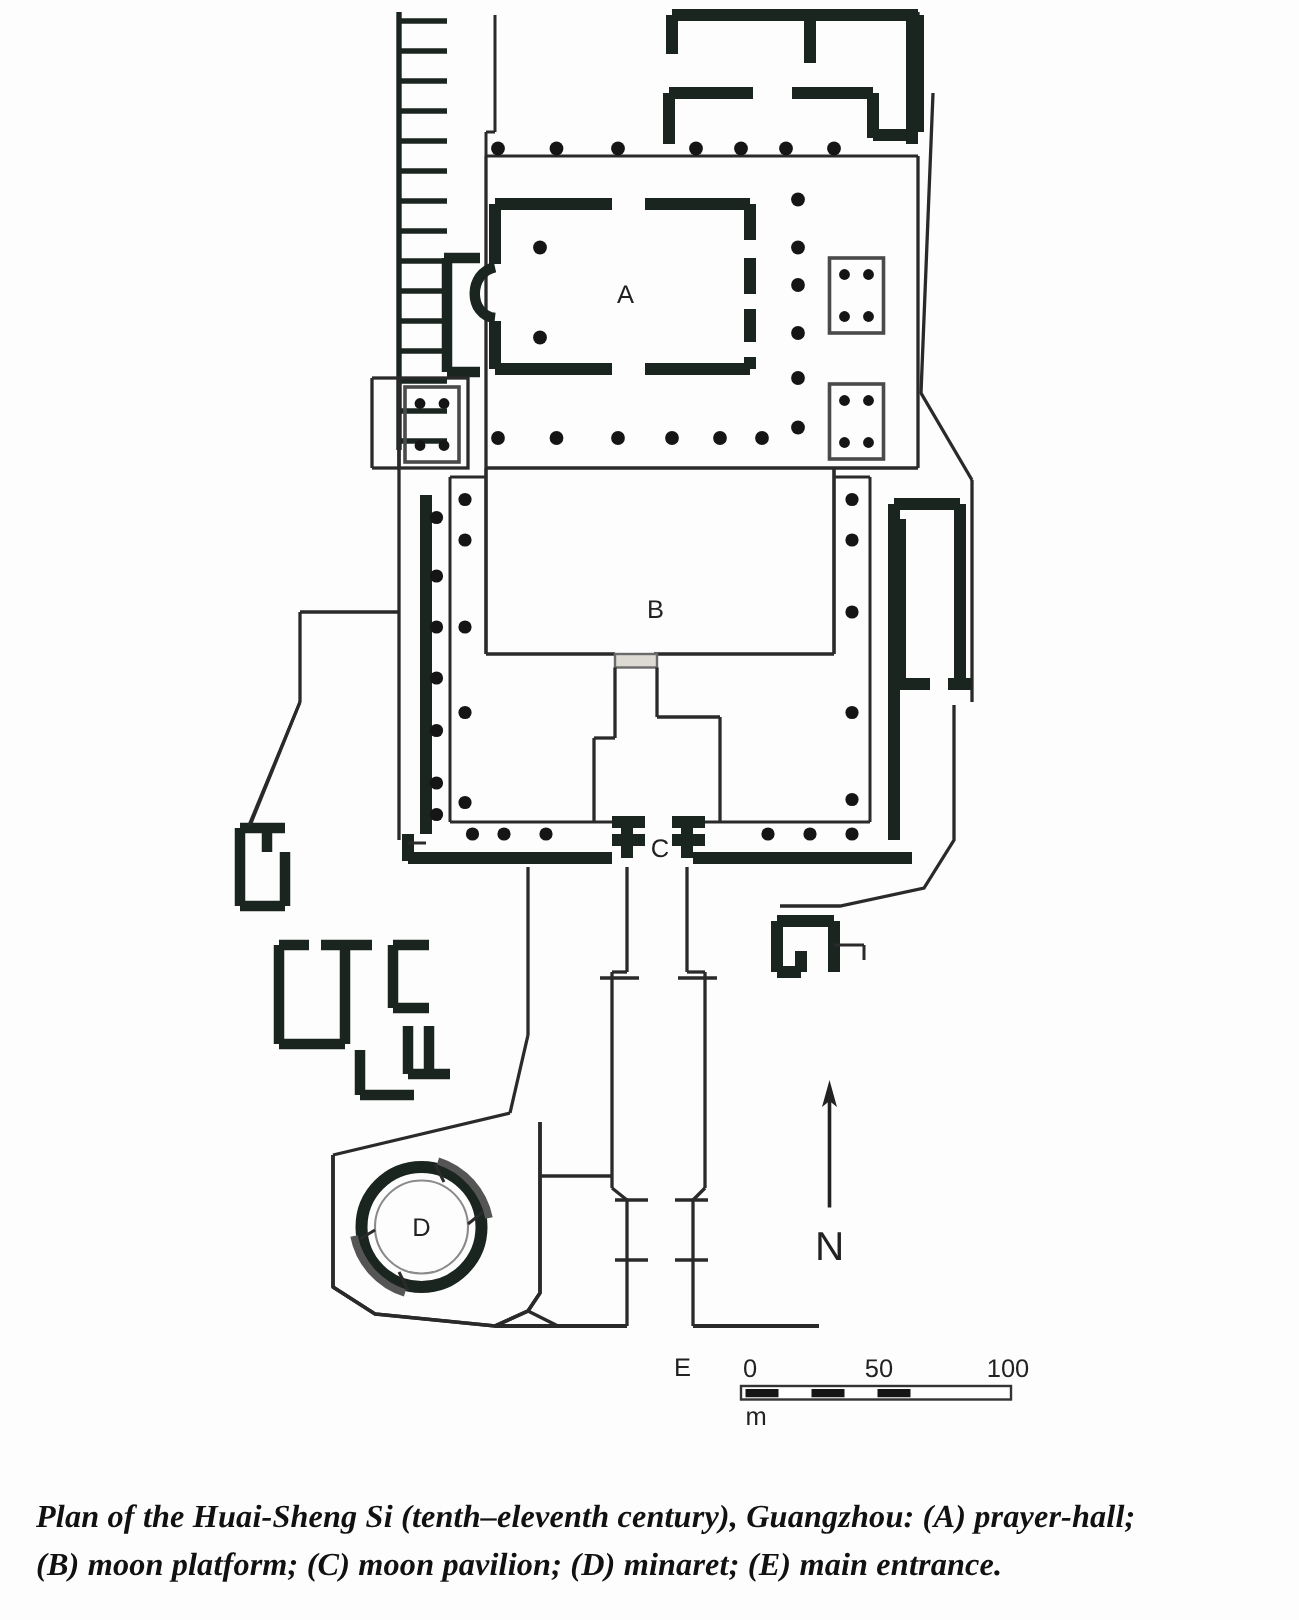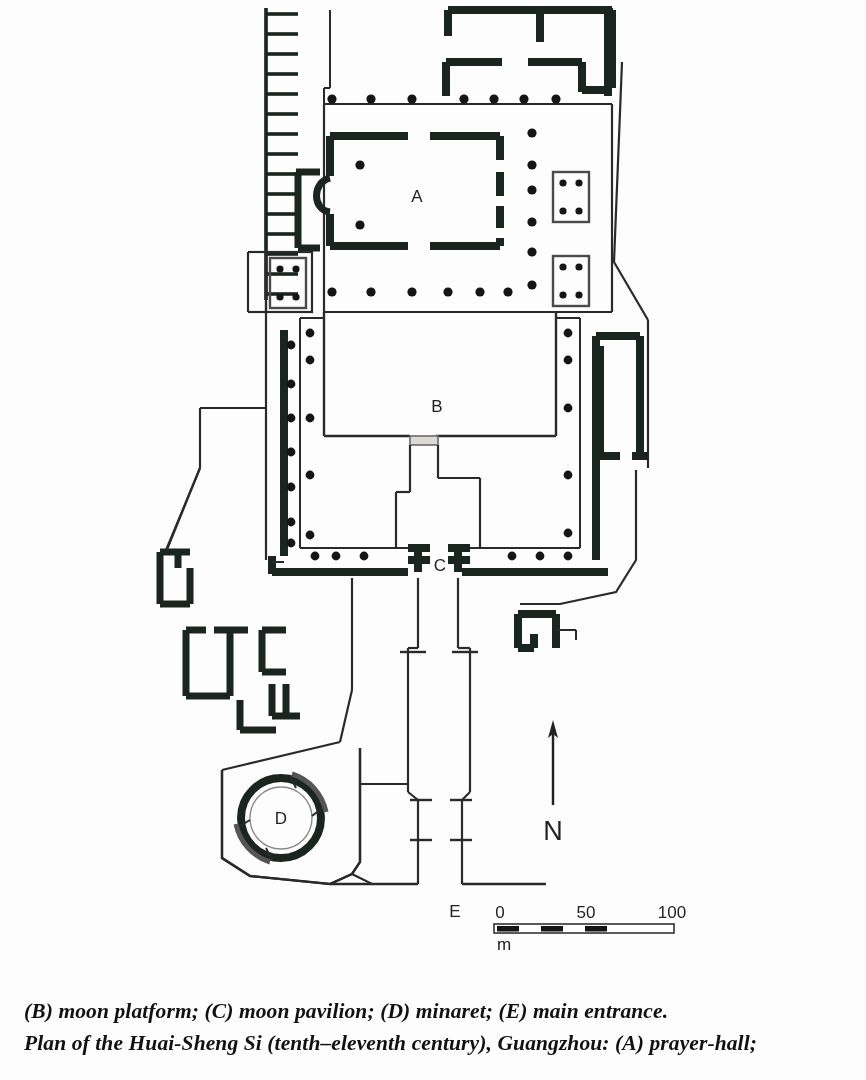--- a/index.html
+++ b/index.html
@@ -414,15 +414,15 @@
         <rect x="541" y="926" width="22" height="5.5"></rect>
         <rect x="585" y="926" width="22" height="5.5"></rect>
       </g>
       <text x="497" y="950" text-anchor="start" font-family="Liberation Sans, sans-serif" font-size="17" fill="#222222">m</text>
     </g>
 
   </svg>
 </div>
 
 <div class="caption-block">
+  <div class="caption-line">Plan of the Huai-Sheng Si (tenth–eleventh century), Guangzhou: (A) prayer-hall;</div>
   <div class="caption-line">(B) moon platform; (C) moon pavilion; (D) minaret; (E) main entrance.</div>
-  <div class="caption-line">Plan of the Huai-Sheng Si (tenth–eleventh century), Guangzhou: (A) prayer-hall;</div>
 </div>
 
 </body></html>

